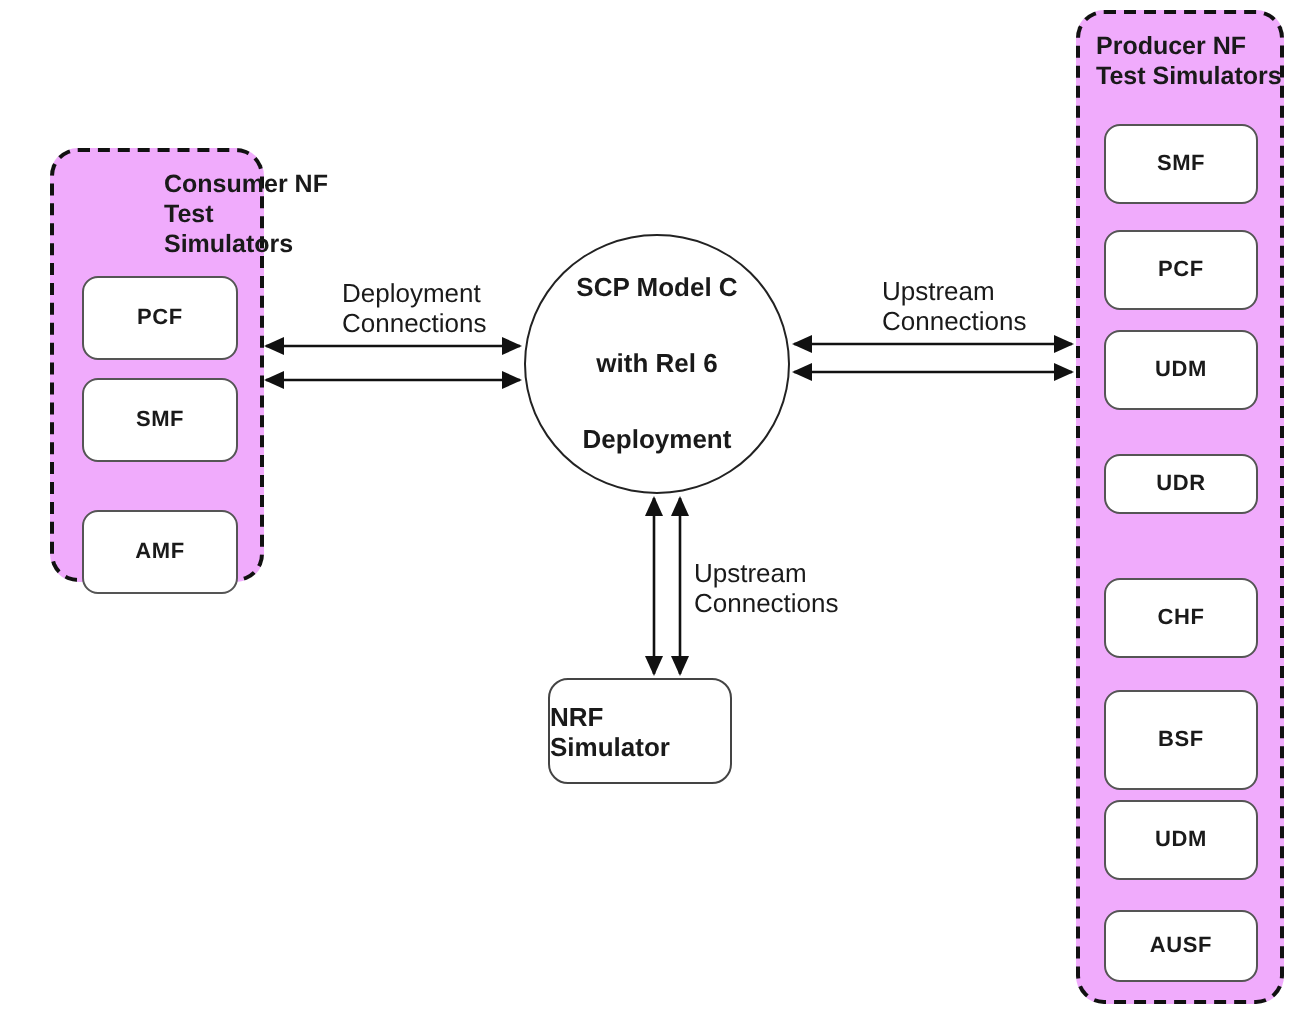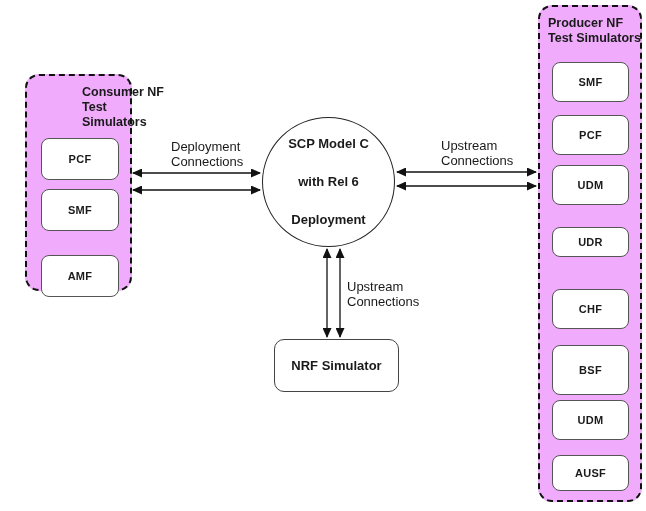--- a/index.html
+++ b/index.html
@@ -61,21 +61,21 @@
     text-align: center;
     font-weight: bold;
     font-size: 13px;
     line-height: 16px;
     gap: 22px;
   }
   .nrf-box {
     position: absolute;
     left: 274px;
     top: 339px;
-    width: 125px;
+    width: 92px;
     height: 53px;
     border: 1px solid #444444;
     border-radius: 10px;
     box-sizing: border-box;
     background: #ffffff;
     display: flex;
     align-items: center;
     justify-content: center;
     font-weight: bold;
     font-size: 13px;

